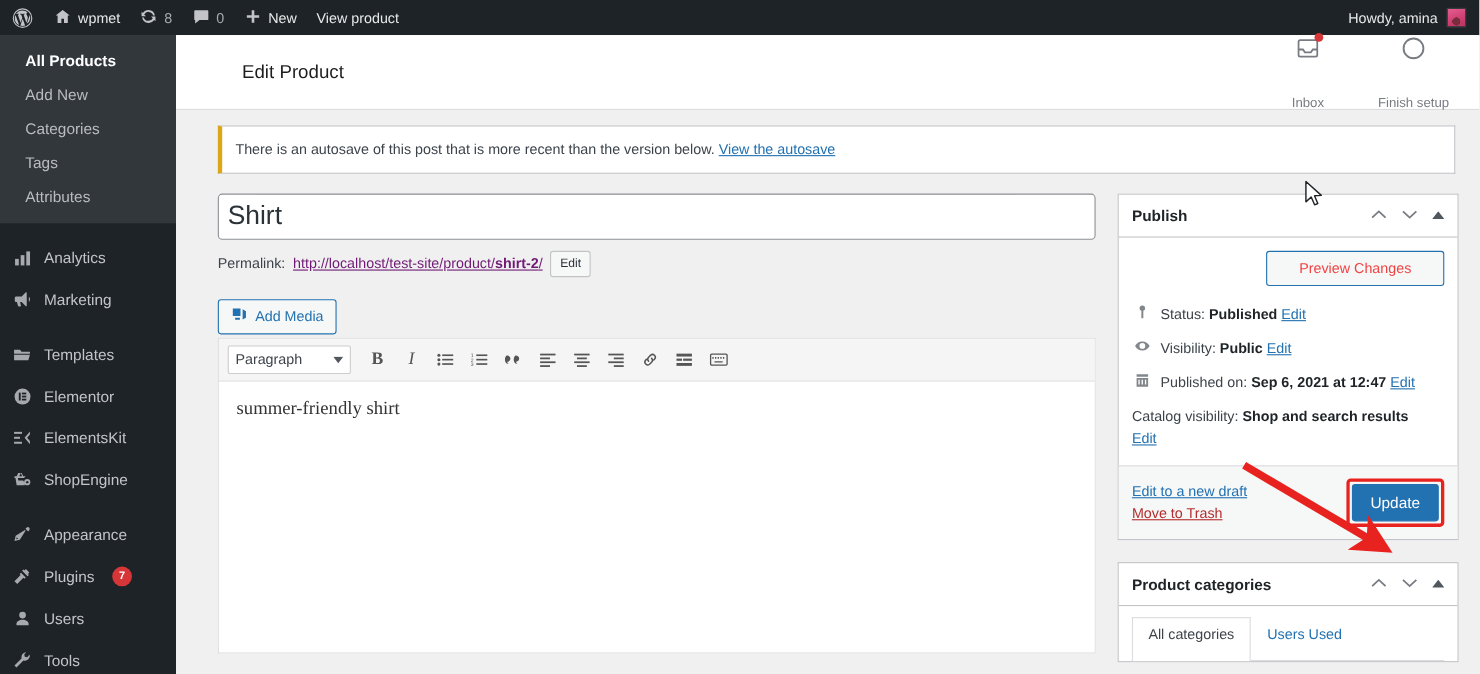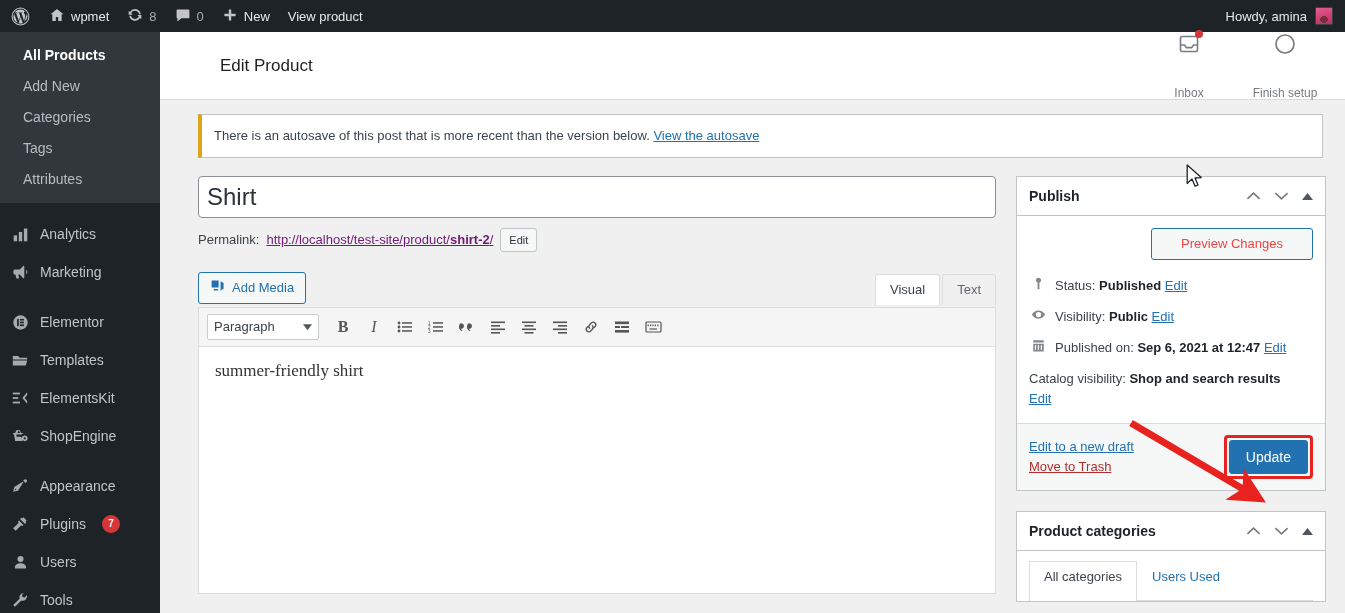--- a/index.html
+++ b/index.html
@@ -297,37 +297,37 @@
             <path d="M14.5 3.2c-.3-.2-.7-.2-.9.1L9.7 7.3H4.3c-.9 0-1.6.7-1.6 1.6v2.4c0 .9.7 1.6 1.6 1.6h.6l1 3.8c.1.4.4.6.8.6h1.4c.5 0 .9-.5.8-1l-.8-3.4h1.6l3.9 4c.2.3.6.3.9.1.2-.1.3-.4.3-.6V3.8c0-.2-.1-.5-.3-.6Zm2.4 4.3v5c.7-.3 1.2-1.3 1.2-2.5s-.5-2.2-1.2-2.5Z"></path>
           </svg>
       </span>
       <span>Marketing</span>
     </div>
 
     <div class="menu-gap"></div>
 
     <div class="menu-item">
       <span class="menu-ico">
+        <svg width="18" height="18" viewBox="0 0 20 20">
+            <path d="M2 5.5h6l1.5 2H18v2H2v-4Zm0 5h16l-1.6 5.5H2v-5.5Z"></path>
+          </svg>
+      </span>
+      <span>Templates</span>
+    </div>
+    <div class="menu-item">
+      <span class="menu-ico">
         <svg width="17" height="17" viewBox="0 0 20 20">
             <circle cx="10" cy="10" r="8.5"></circle>
             <rect x="6" y="5.8" width="2" height="8.4" fill="#1d2327"></rect>
             <rect x="9.3" y="5.8" width="4.7" height="1.9" fill="#1d2327"></rect>
             <rect x="9.3" y="9.05" width="4.7" height="1.9" fill="#1d2327"></rect>
             <rect x="9.3" y="12.3" width="4.7" height="1.9" fill="#1d2327"></rect>
           </svg>
       </span>
       <span>Elementor</span>
-    </div>
-    <div class="menu-item">
-      <span class="menu-ico">
-        <svg width="18" height="18" viewBox="0 0 20 20">
-            <path d="M2 5.5h6l1.5 2H18v2H2v-4Zm0 5h16l-1.6 5.5H2v-5.5Z"></path>
-          </svg>
-      </span>
-      <span>Templates</span>
     </div>
     <div class="menu-item">
       <span class="menu-ico">
         <svg width="18" height="18" viewBox="0 0 20 20">
             <rect x="2" y="4" width="8" height="2"></rect>
             <rect x="2" y="9" width="6" height="2"></rect>
             <rect x="2" y="14" width="8" height="2"></rect>
             <path d="M18 3.6 12.6 10 18 16.4v-3.1L15.2 10 18 6.7V3.6Z"></path>
           </svg>
       </span>
@@ -430,24 +430,20 @@
           <div class="editor-wrap">
             <div class="media-row">
               <button class="addmedia">
                 <span>
                   <svg width="15" height="15" viewBox="0 0 20 20" fill="#2271b1">
                       <path d="M2.2 3.2h9.3v9.3H2.2V3.2Zm11.9 1.1 4 2.3v7.8l-4 2.3V4.3ZM5 14.5h5.8v2.3H5v-2.3Z"></path>
                     </svg>
                 </span>
                 <span>Add Media</span>
               </button>
-              <div class="ed-tabs">
-                <div class="ed-tab active">Visual</div>
-                <div class="ed-tab">Text</div>
-              </div>
             </div>
 
             <div class="ed-box">
               <div class="ed-toolbar">
                 <div class="sel-para">
                   <span>Paragraph</span>
                   <span>
                     <svg width="9" height="7" viewBox="0 0 10 7" fill="#50575e">
                         <path d="M0 0h10L5 6.5Z"></path>
                       </svg>

